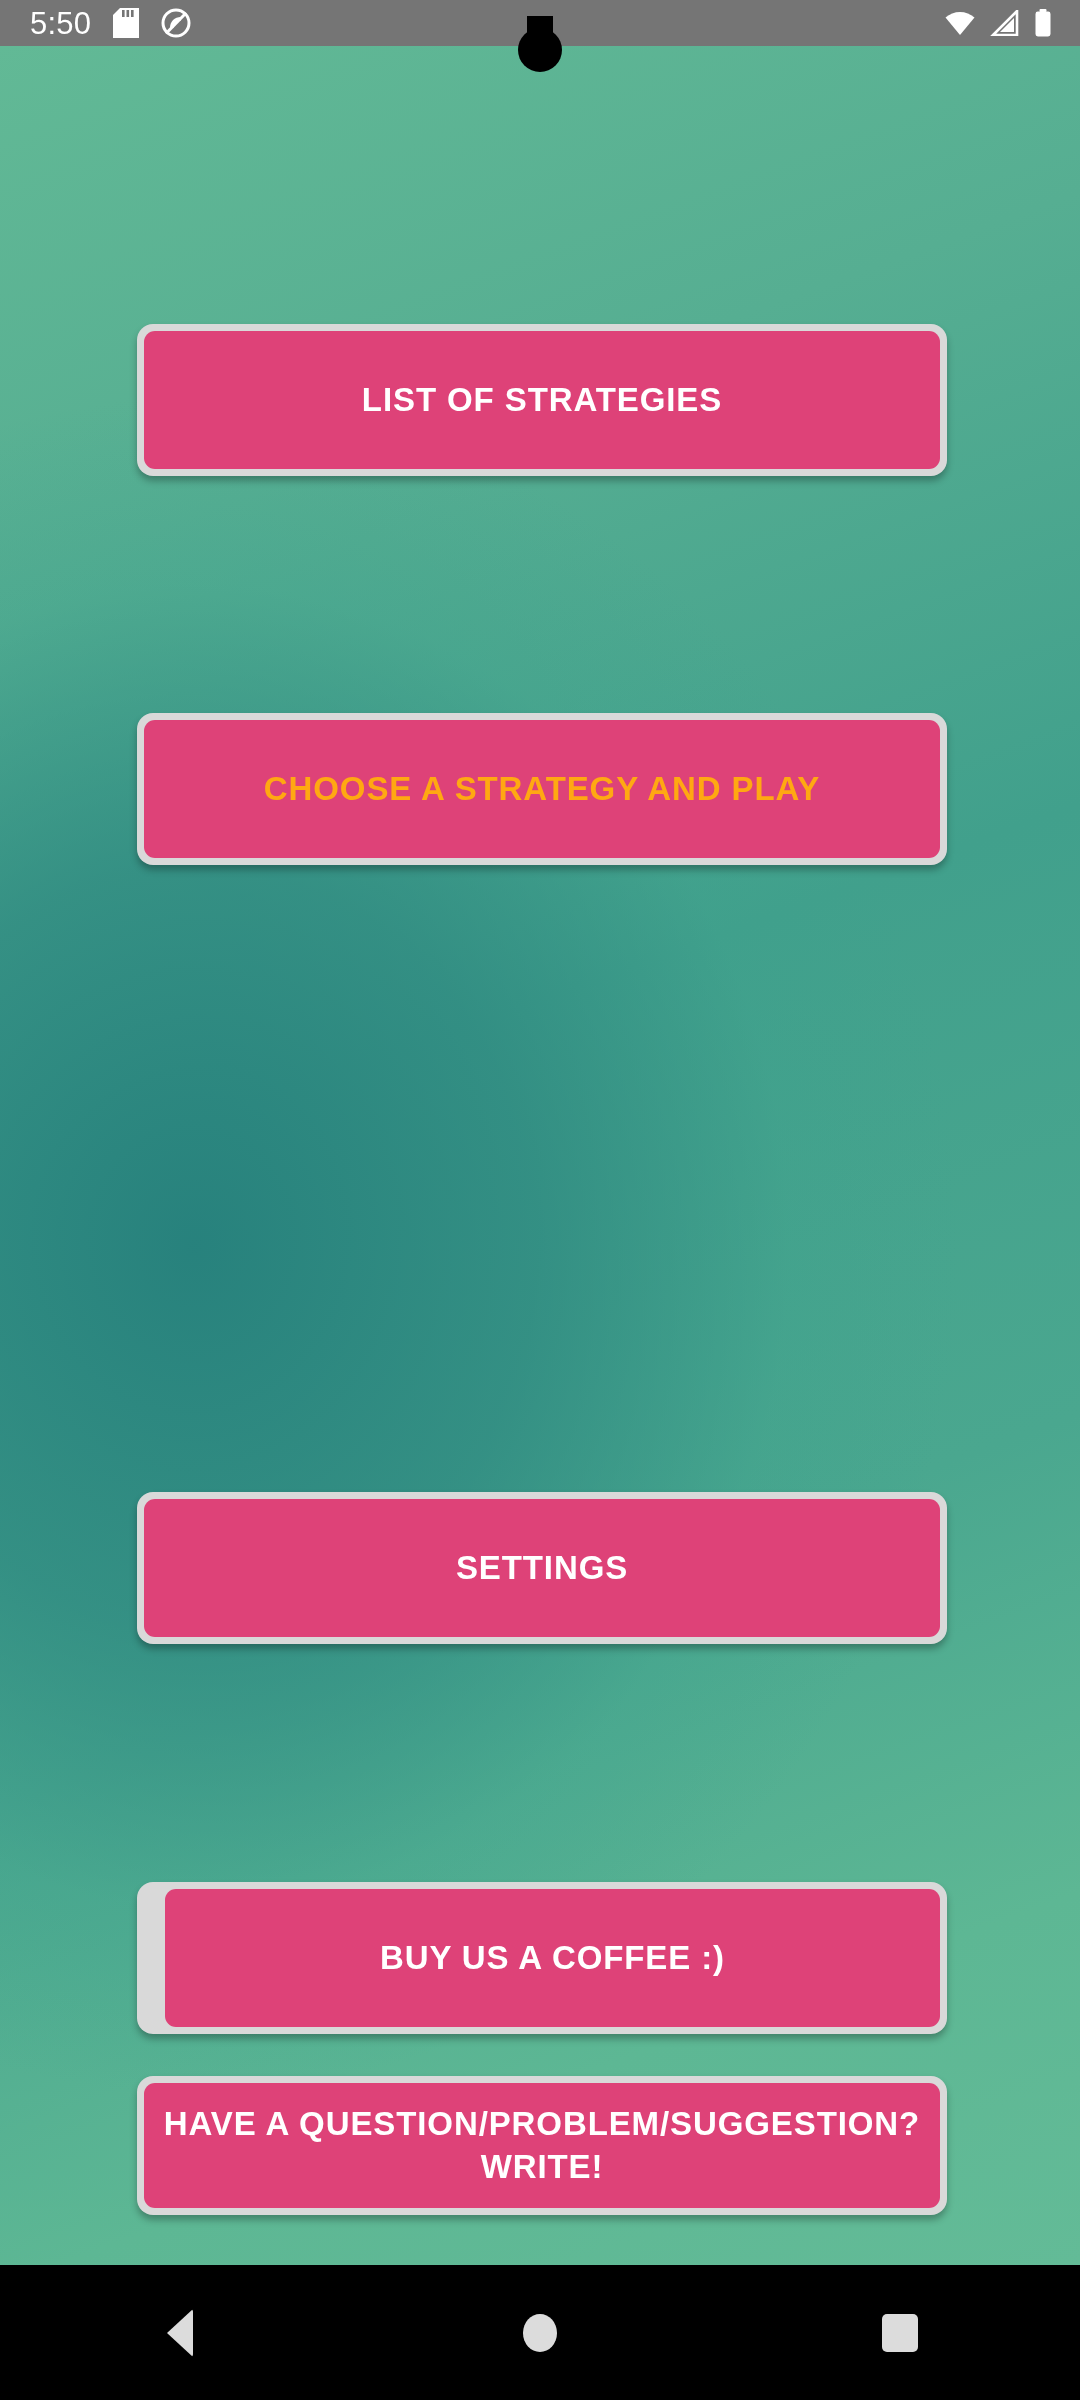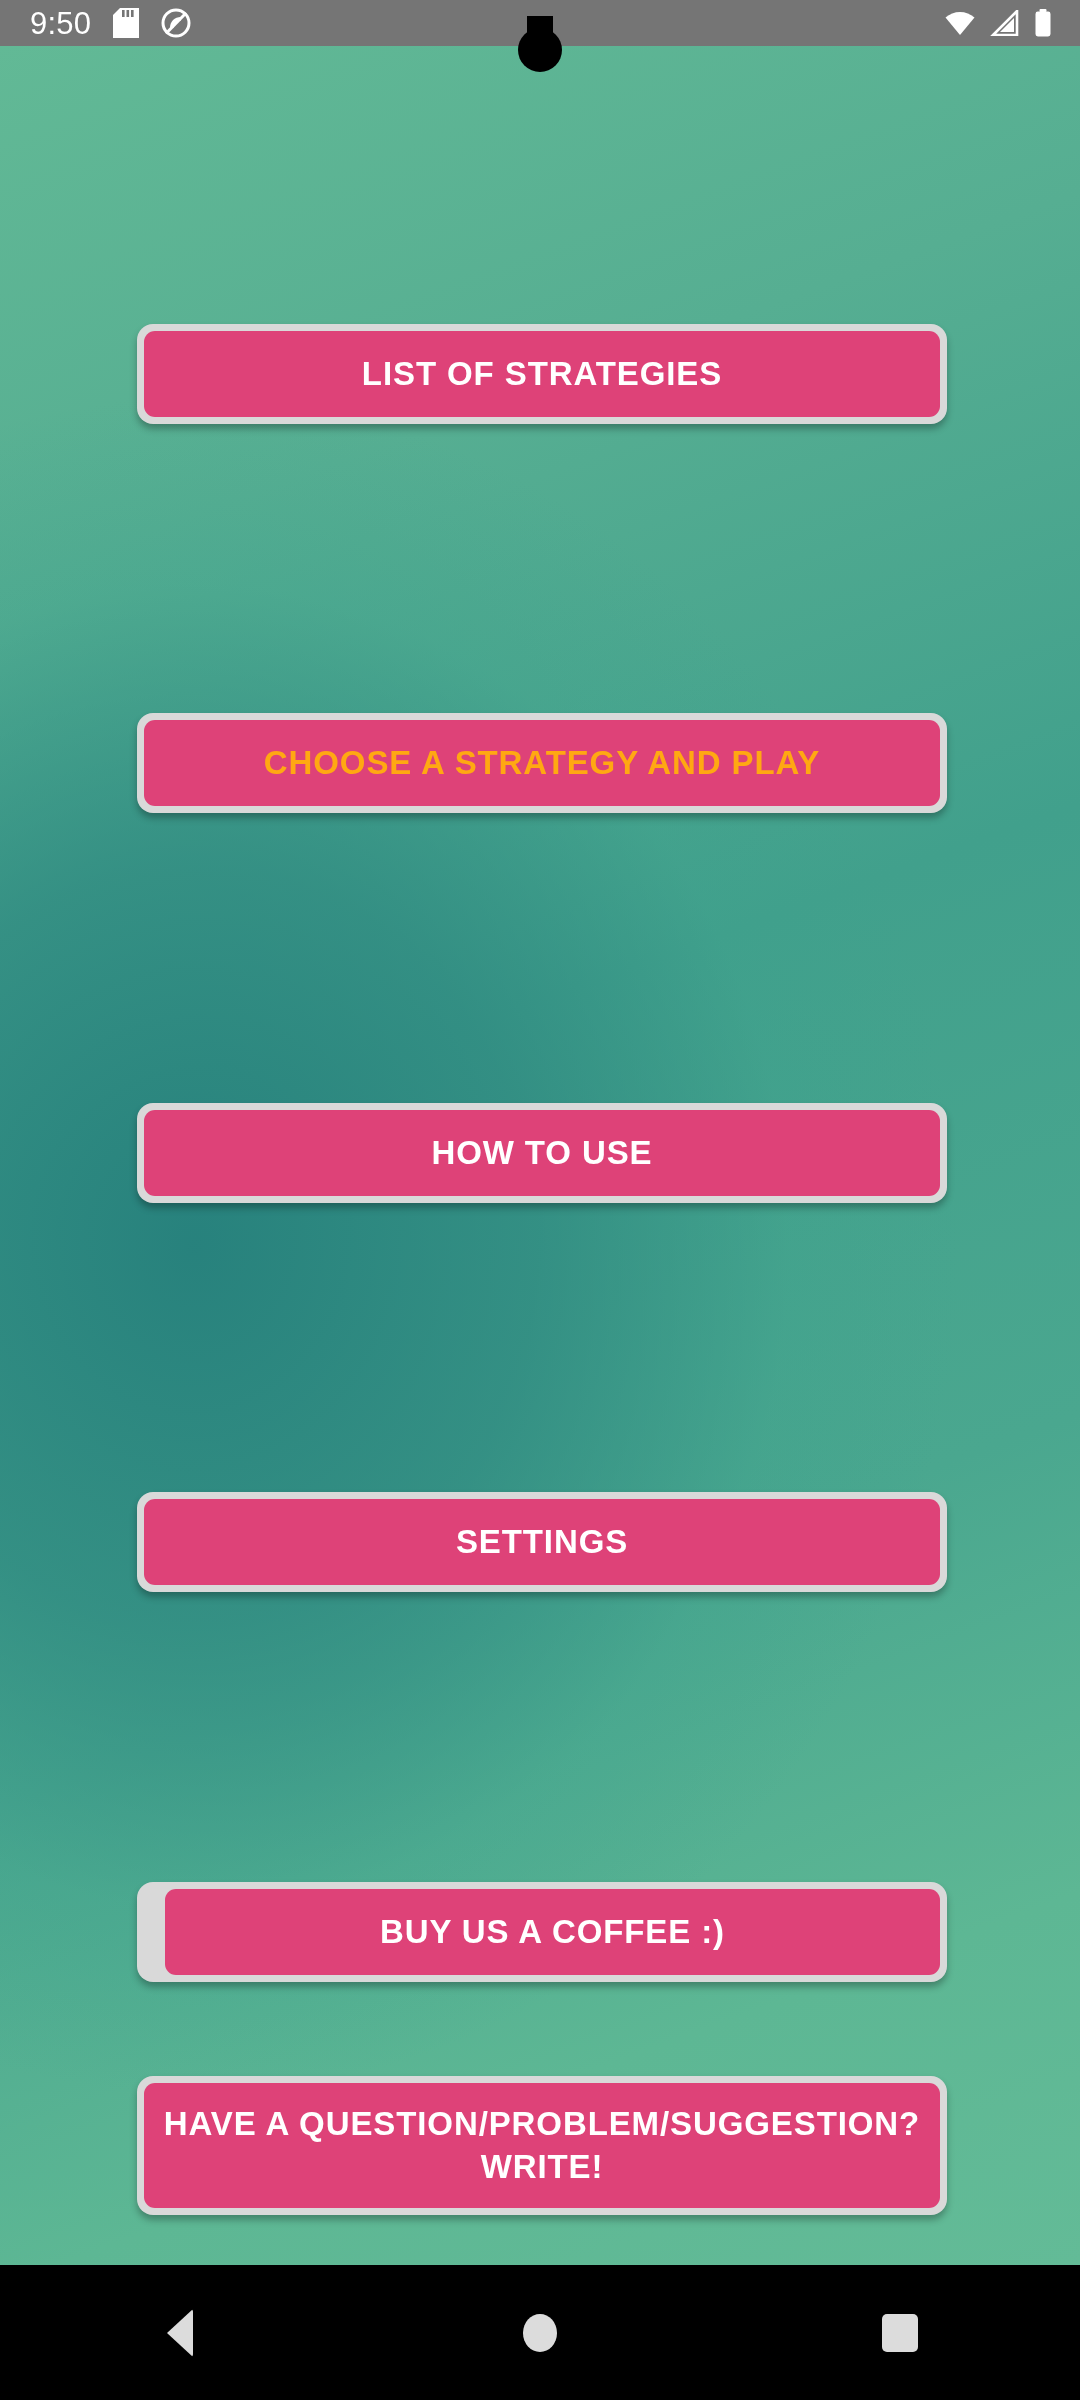--- a/index.html
+++ b/index.html
@@ -121,21 +121,21 @@
     color:#ffffff;
     font-size:33px;
     font-weight:bold;
     letter-spacing:0.9px;
     line-height:1.28;
     text-transform:uppercase;
     font-family:"Liberation Sans", sans-serif;
   }
   .menu-label.accent { color:#ffa812; }
 
-  .btn-h-std  { height:100px; }
+  .btn-h-std  { height:152px; }
   .btn-h-two  { height:139px; }
 
   .menu-button[data-row="0"] { top:324px; }
   .menu-button[data-row="1"] { top:713px; }
   .menu-button[data-row="2"] { top:1103px; }
   .menu-button[data-row="3"] { top:1492px; }
   .menu-button[data-row="4"] { top:1882px;padding-left:28px; }
   .menu-button[data-row="5"] { top:2076px; }
 
   
@@ -188,25 +188,20 @@
         <span class="menu-label">LIST OF STRATEGIES</span>
       </div>
     </div>
 
     <div class="menu-button btn-h-std" data-row="1">
       <div class="menu-button-inner">
         <span class="menu-label accent">CHOOSE A STRATEGY AND PLAY</span>
       </div>
     </div>
 
-    <div class="menu-button btn-h-std" data-row="2">
-      <div class="menu-button-inner">
-        <span class="menu-label">HOW TO USE</span>
-      </div>
-    </div>
 
     <div class="menu-button btn-h-std" data-row="3">
       <div class="menu-button-inner">
         <span class="menu-label">SETTINGS</span>
       </div>
     </div>
 
     <div class="menu-button btn-h-std" data-row="4">
       <div class="menu-button-inner">
         <span class="menu-label">BUY US A COFFEE :)</span>
@@ -216,21 +211,21 @@
     <div class="menu-button btn-h-two" data-row="5">
       <div class="menu-button-inner">
         <span class="menu-label">HAVE A QUESTION/PROBLEM/SUGGESTION? WRITE!</span>
       </div>
     </div>
 
   </div>
 
   <div id="status-bar">
     <div id="status-left">
-      <span class="status-clock">9:50</span>
+      <span class="status-clock">5:50</span>
 
       <span>
         <svg class="sysicon" width="26" height="30" viewBox="0 0 26 30">
           <path d="M7 0 H26 V30 H0 V7 Z" fill="#ffffff"></path>
           <rect x="9" y="2" width="2.6" height="7" fill="#757575"></rect>
           <rect x="13.5" y="2" width="2.6" height="7" fill="#757575"></rect>
           <rect x="18" y="2" width="2.6" height="7" fill="#757575"></rect>
         </svg>
       </span>
 

